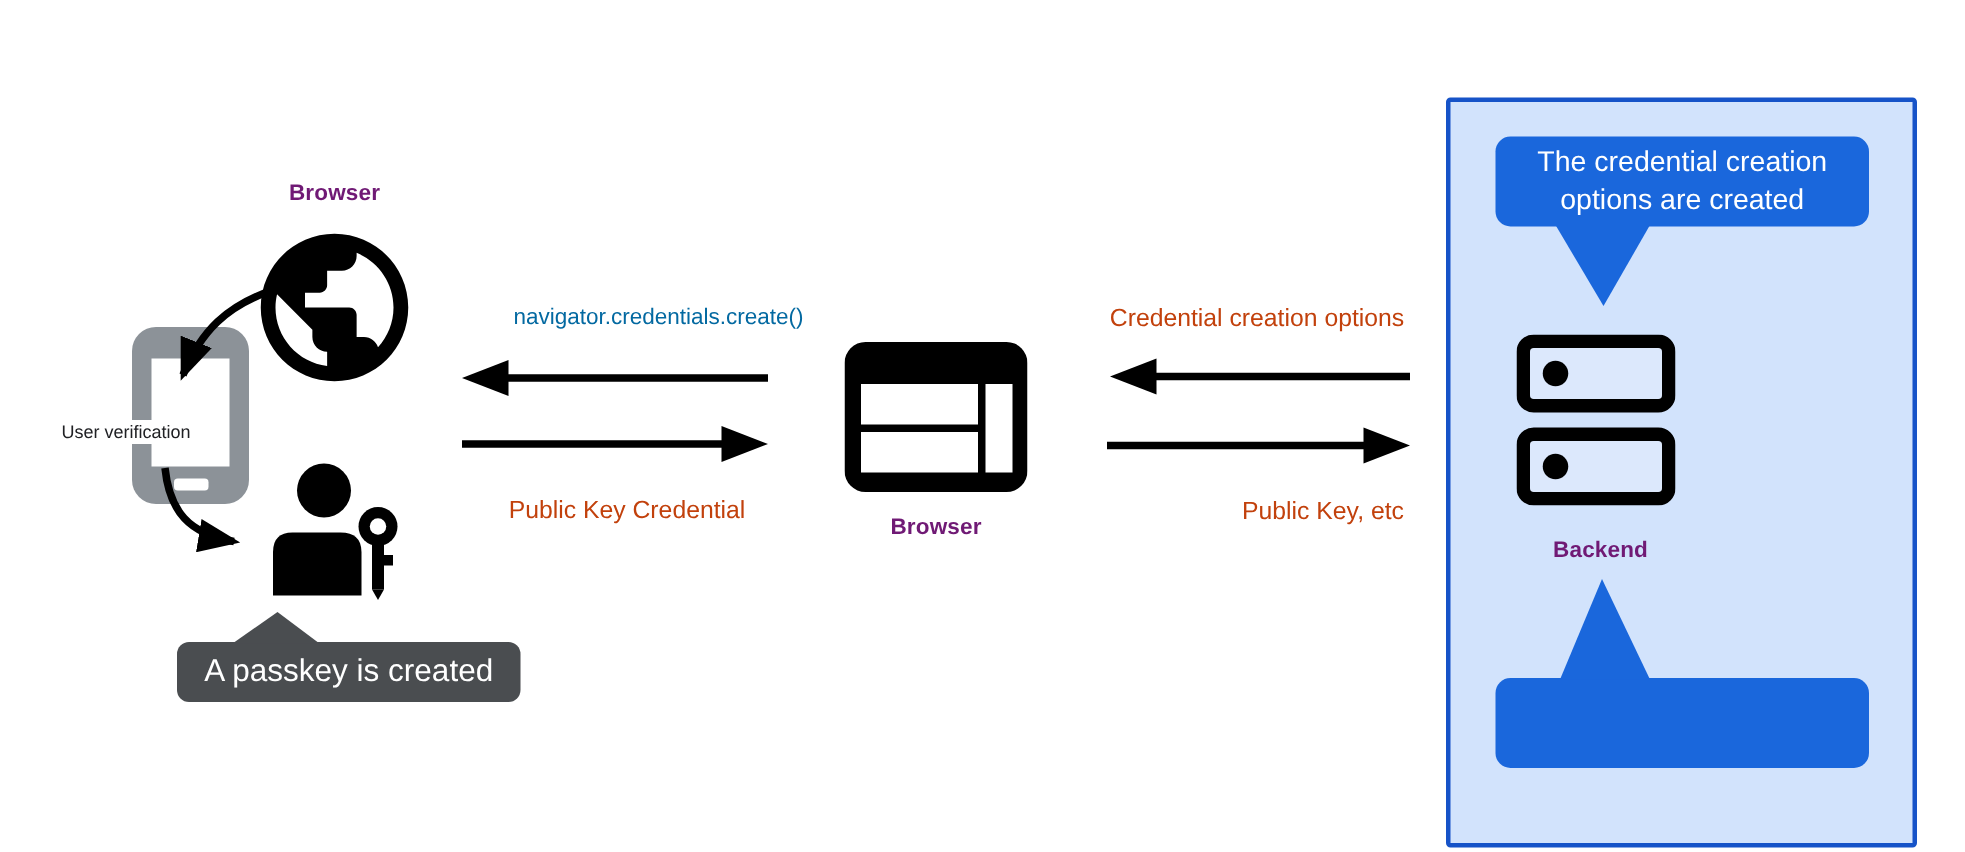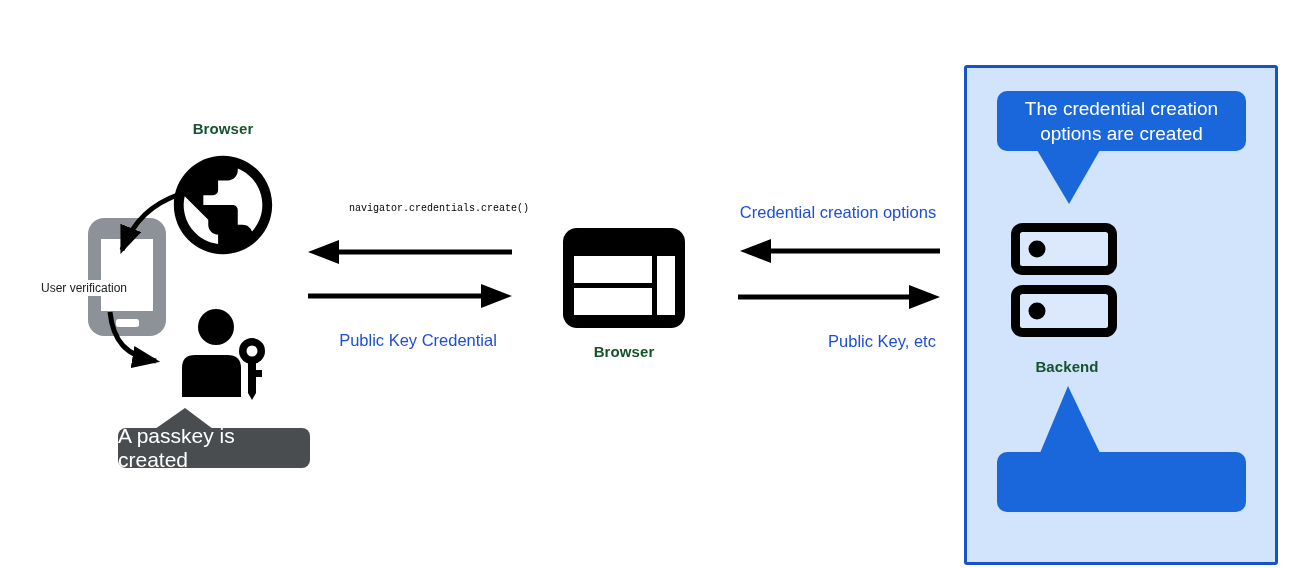--- a/index.html
+++ b/index.html
@@ -1,28 +1,28 @@
 <!DOCTYPE html>
 <html><head>
 <meta charset="utf-8">
 <style>
   html,body{margin:0;padding:0;background:#fff;}
   #canvas{
     position:relative;width:1310px;height:568px;background:#ffffff;overflow:hidden;
     font-family:"Liberation Sans", sans-serif;color:#202124;
   }
   .abs{position:absolute;}
-  .node-label{font-weight:bold;font-size:15px;color:#14532d;letter-spacing:.1px;}
-  .arrow-label{font-size:16.5px;color:#1d4ed8;white-space:nowrap;}
-  .code-label{font-family:Liberation Mono, monospace;font-size:10px;color:#000000;white-space:nowrap;}
+  .node-label{font-weight:bold;font-size:15px;color:#701a75;letter-spacing:.1px;}
+  .arrow-label{font-size:16.5px;color:#c2410c;white-space:nowrap;}
+  .code-label{font-family:Liberation Sans, sans-serif;font-size:15px;color:#0369a1;white-space:nowrap;}
   .centered{transform:translateX(-50%);}
 
   
   .tooltip{
-    left:118px;top:428px;width:192px;height:40px;background:#4a4d50;border-radius:8px;
+    left:118px;top:428px;width:229px;height:40px;background:#4a4d50;border-radius:8px;
     display:flex;align-items:center;justify-content:center;color:#fff;font-size:21px;
   }
   .tooltip .pointer{
     position:absolute;top:-20px;left:37px;width:0;height:0;
     border-left:30px solid transparent;border-right:28px solid transparent;
     border-bottom:21px solid #4a4d50;
   }
 
   
   .panel{

